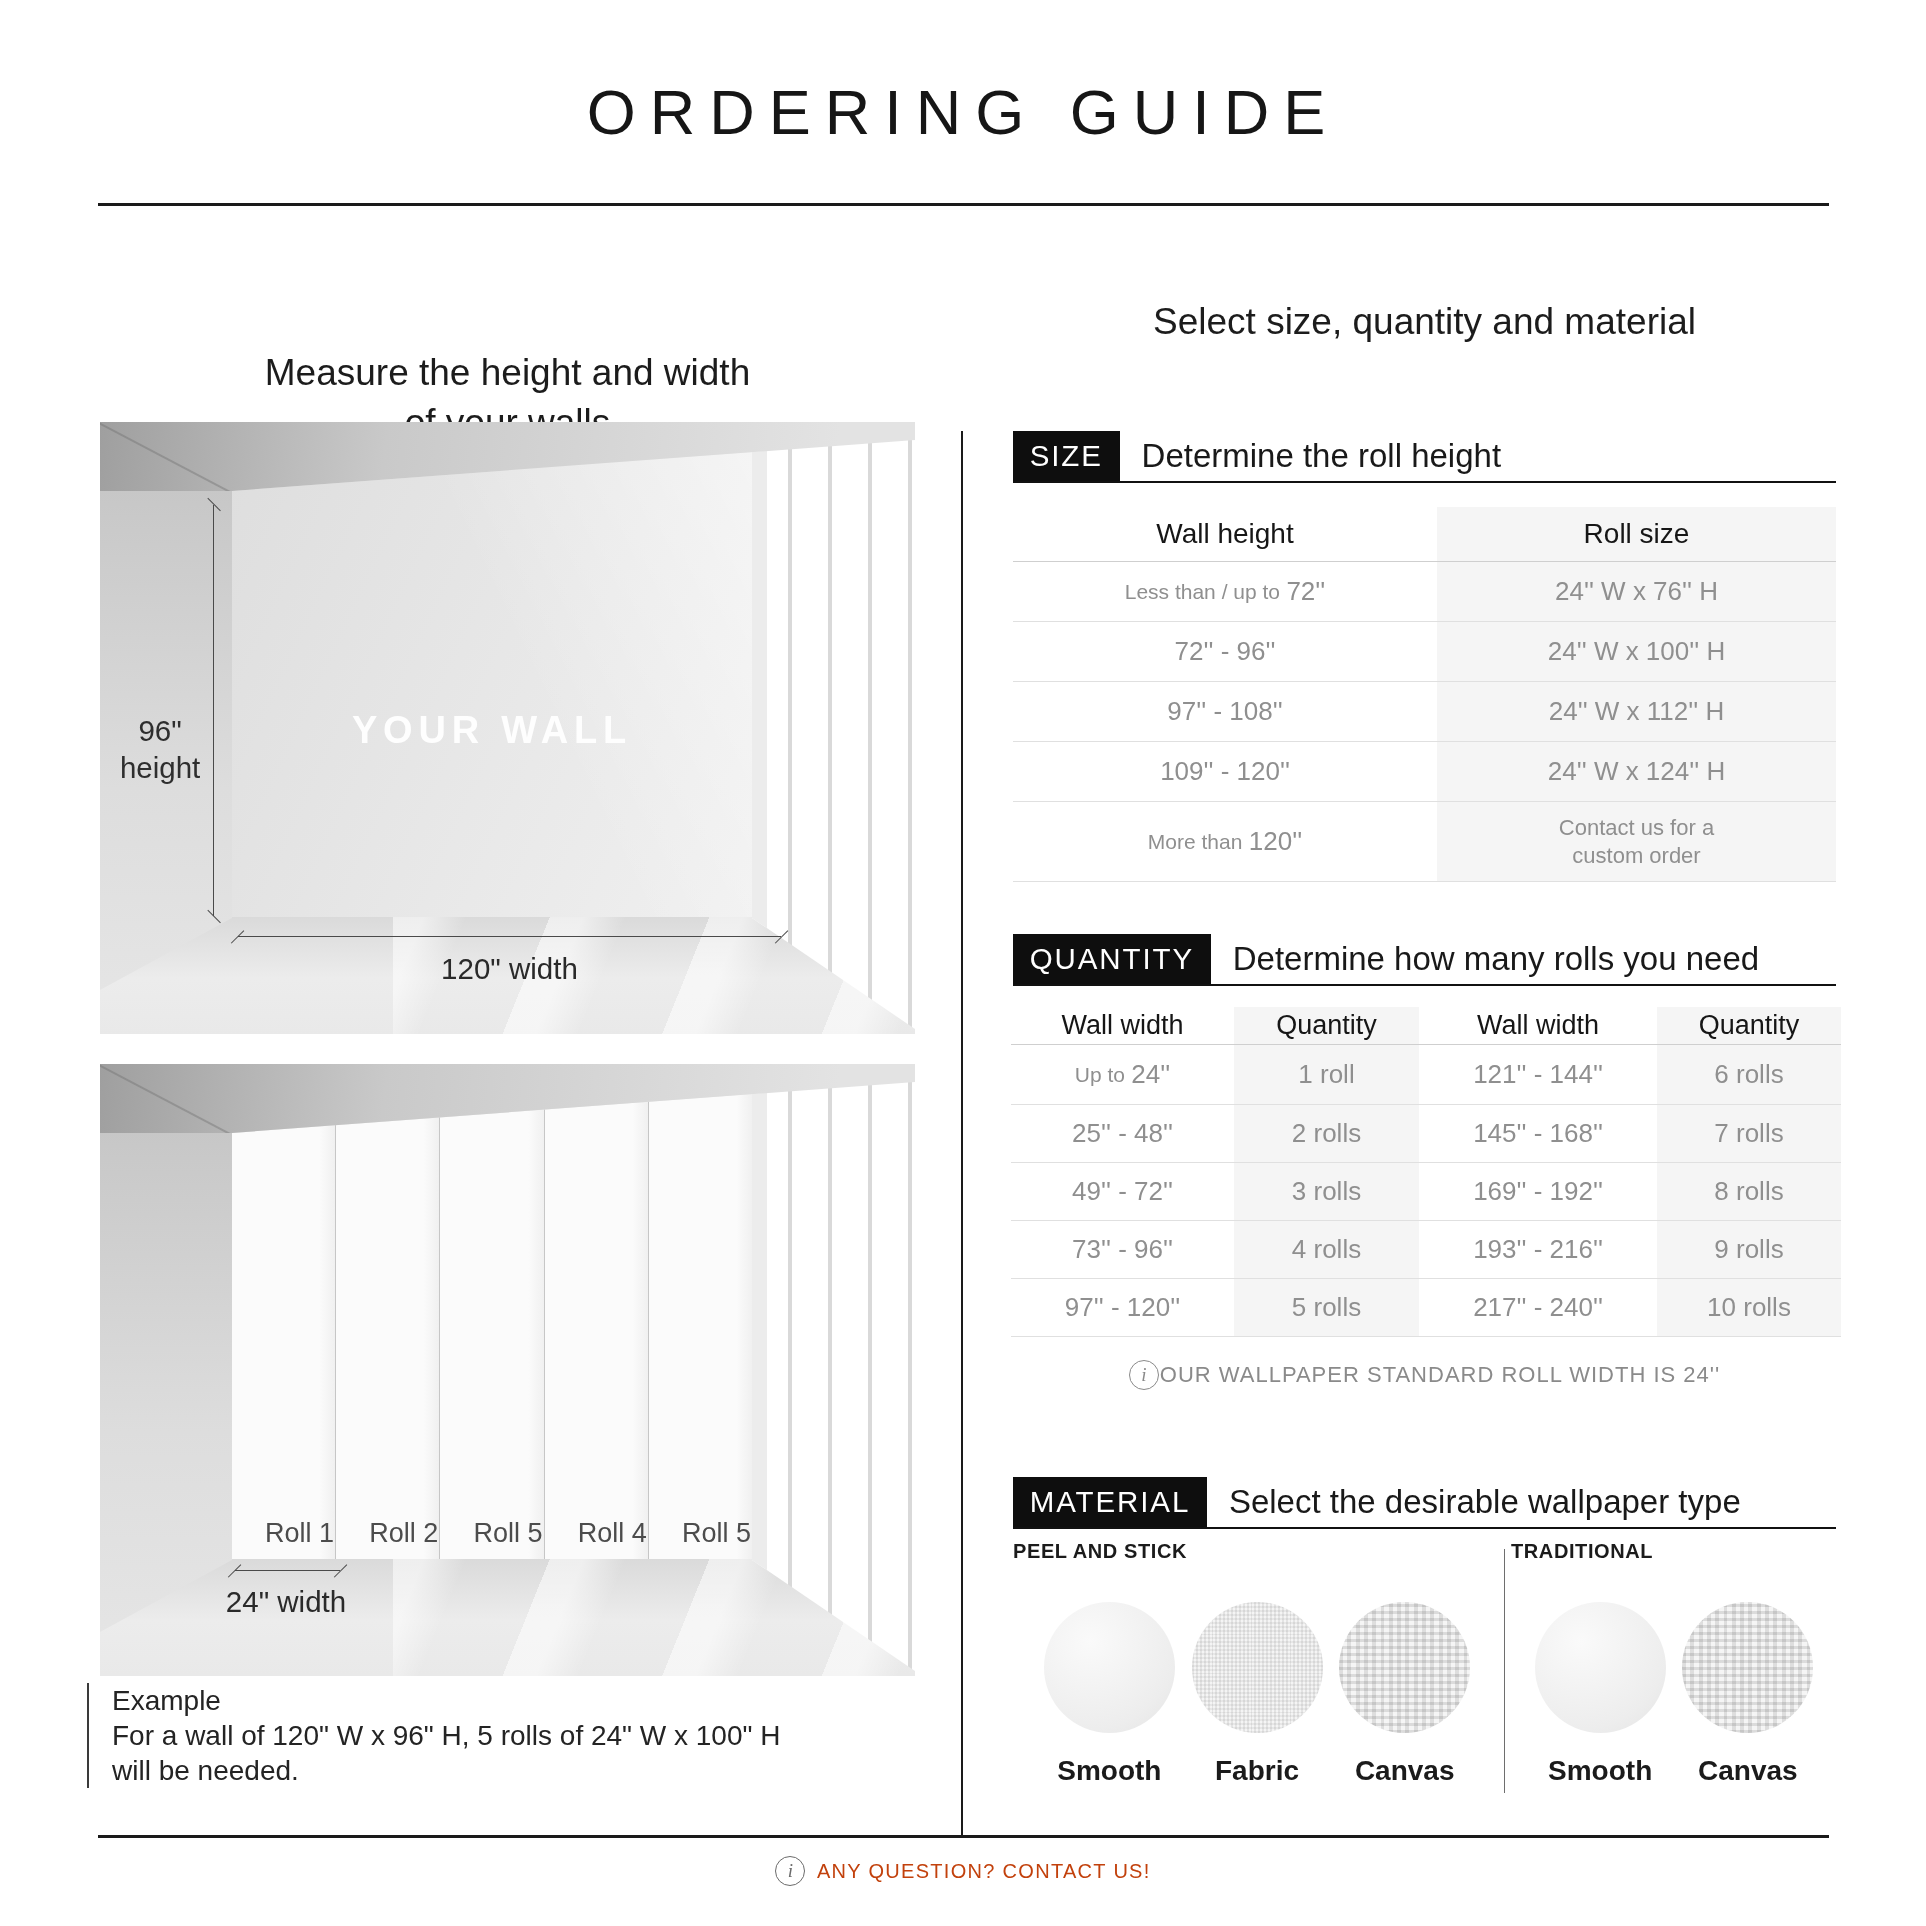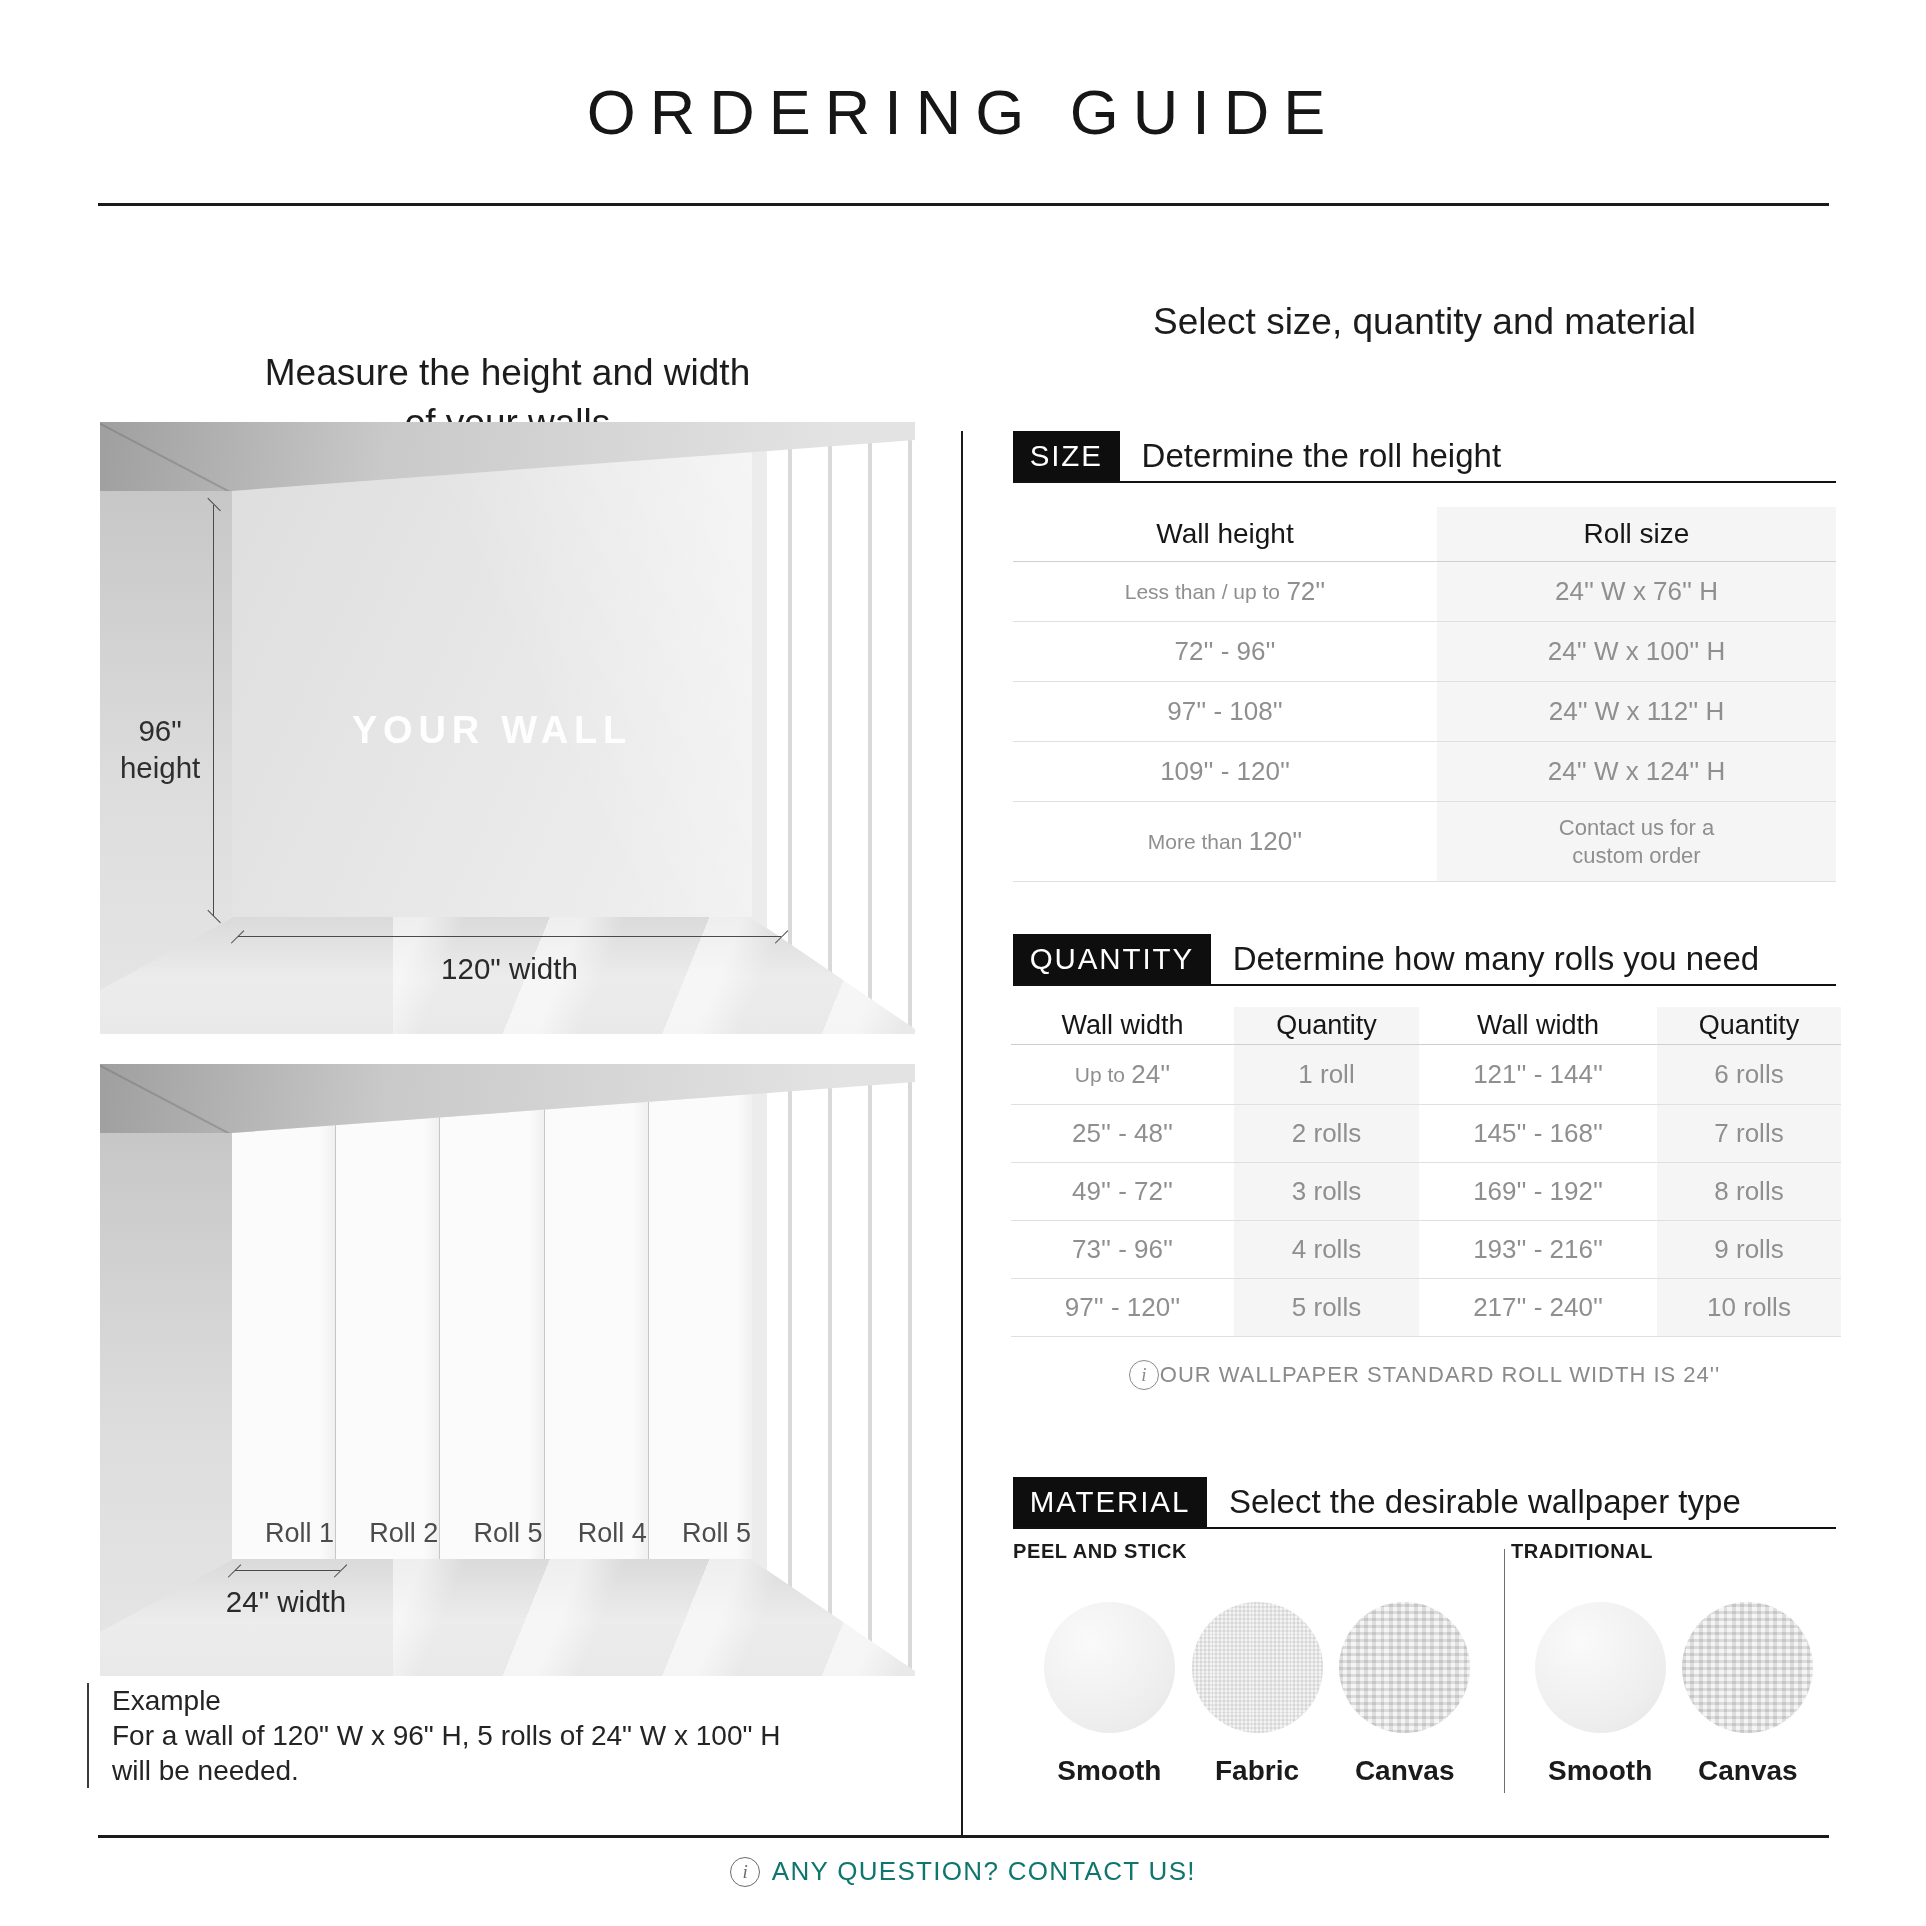--- a/index.html
+++ b/index.html
@@ -118,21 +118,21 @@
               background-blend-mode:multiply;}
   .tex-canvas{background:repeating-linear-gradient(0deg,#dddddd 0 3.2px,#f7f7f7 3.2px 7px),
               repeating-linear-gradient(90deg,rgba(215,215,215,.65) 0 3.9px,rgba(252,252,252,.65) 3.9px 8.3px);
               background-blend-mode:multiply;}
   .swatch-label{margin-top:22px;font-size:28px;font-weight:bold;color:#1b1b1b;}
   .group-divider{position:absolute;left:491px;top:9px;width:1.3px;height:244px;background:#6e6e6e;}
 
   
   .footer{position:absolute;left:0;top:1856px;width:100%;display:flex;gap:11.6px;
         align-items:center;justify-content:center;color:#6b6b6b;}
-  .footer .note-text{font-size:26px;letter-spacing:1.3px;color:#0f766e;}
+  .footer .note-text{font-size:20px;letter-spacing:1.3px;color:#c2410c;}
   .footer .info-icon{border-color:#6b6b6b;}
   .footer .info-icon::before{color:#6b6b6b;}
 </style>
 </head>
 <body>
 
 <div id="canvas">
 
   <div class="page-title">ORDERING GUIDE</div>
   <div class="hr" id="hr-top"></div>

